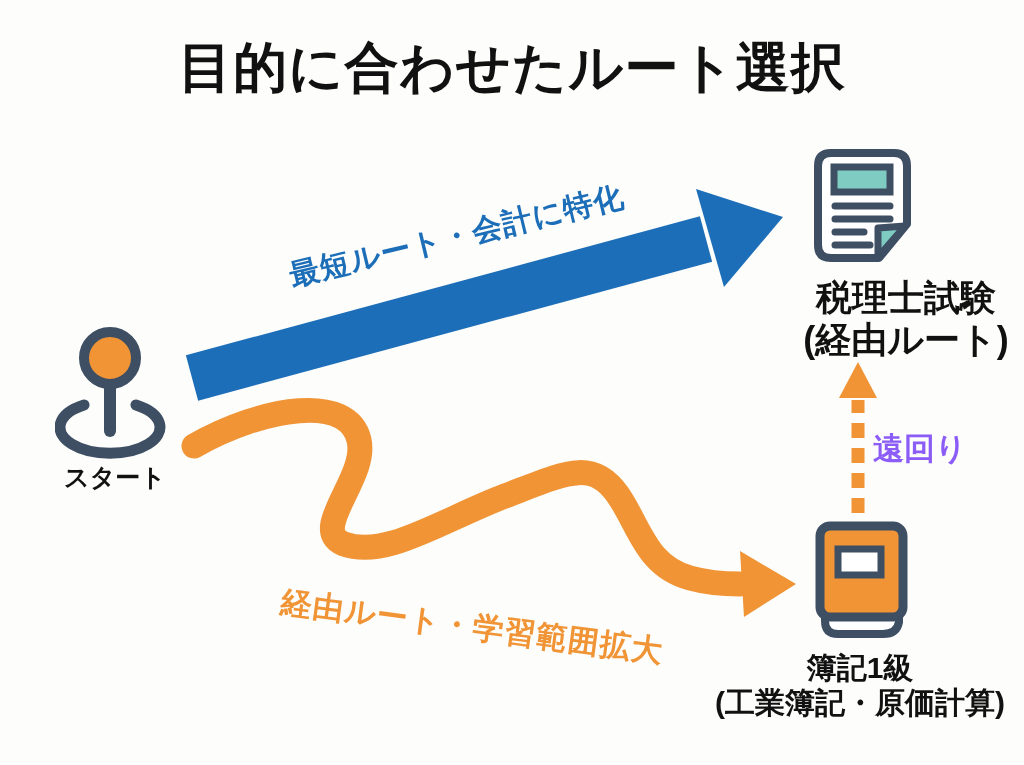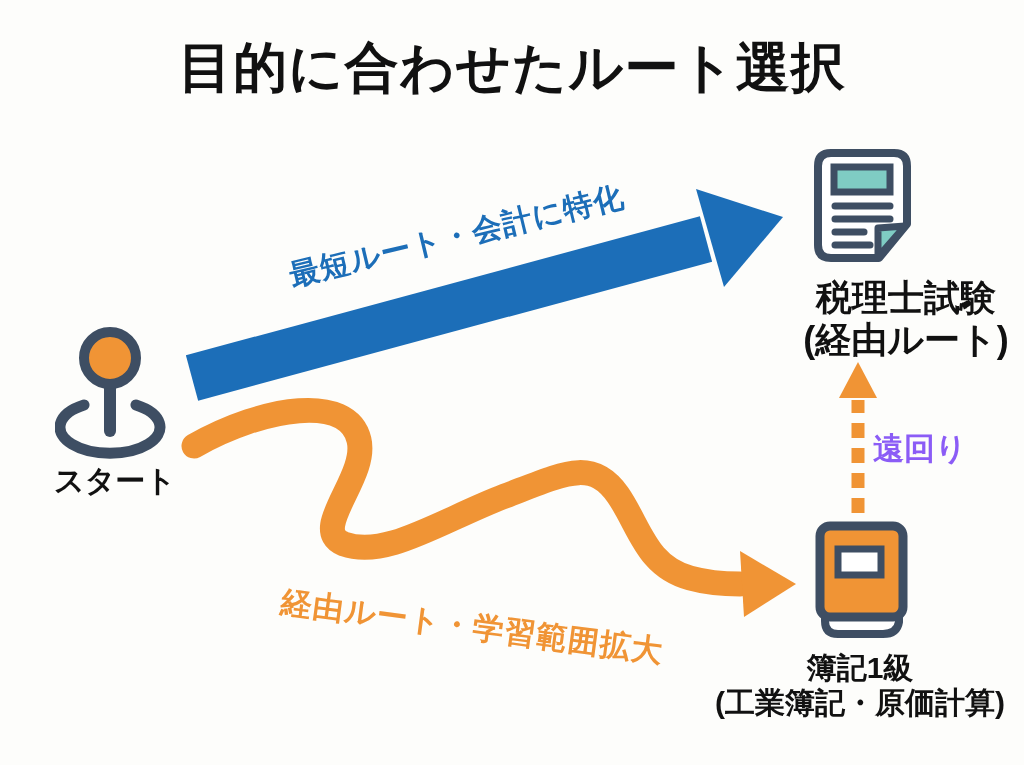--- a/index.html
+++ b/index.html
@@ -13,21 +13,21 @@
   .abs{position:absolute;}
   .title{
     left:0;top:32px;width:1024px;text-align:center;
     font-size:54px;font-weight:900;color:#111;letter-spacing:1px;
     white-space:nowrap;
   }
   .node-label{
     font-weight:900;color:#111;text-align:center;line-height:1.18;
     white-space:nowrap;
   }
-  .start-label{left:40px;top:463px;width:150px;font-size:30px;}
+  .start-label{left:40px;top:463px;width:150px;font-size:25px;}
   .exam-label{left:756px;top:277px;width:300px;font-size:36px;}
   .book-label{left:660px;top:650px;width:400px;font-size:30px;}
   .route-label{
     font-weight:900;white-space:nowrap;letter-spacing:1px;
   }
   .route-direct-label{
     left:290px;top:256px;font-size:30px;color:#1c6eb8;
     transform:rotate(-13.5deg);transform-origin:left center;
   }
   .route-detour-label{

